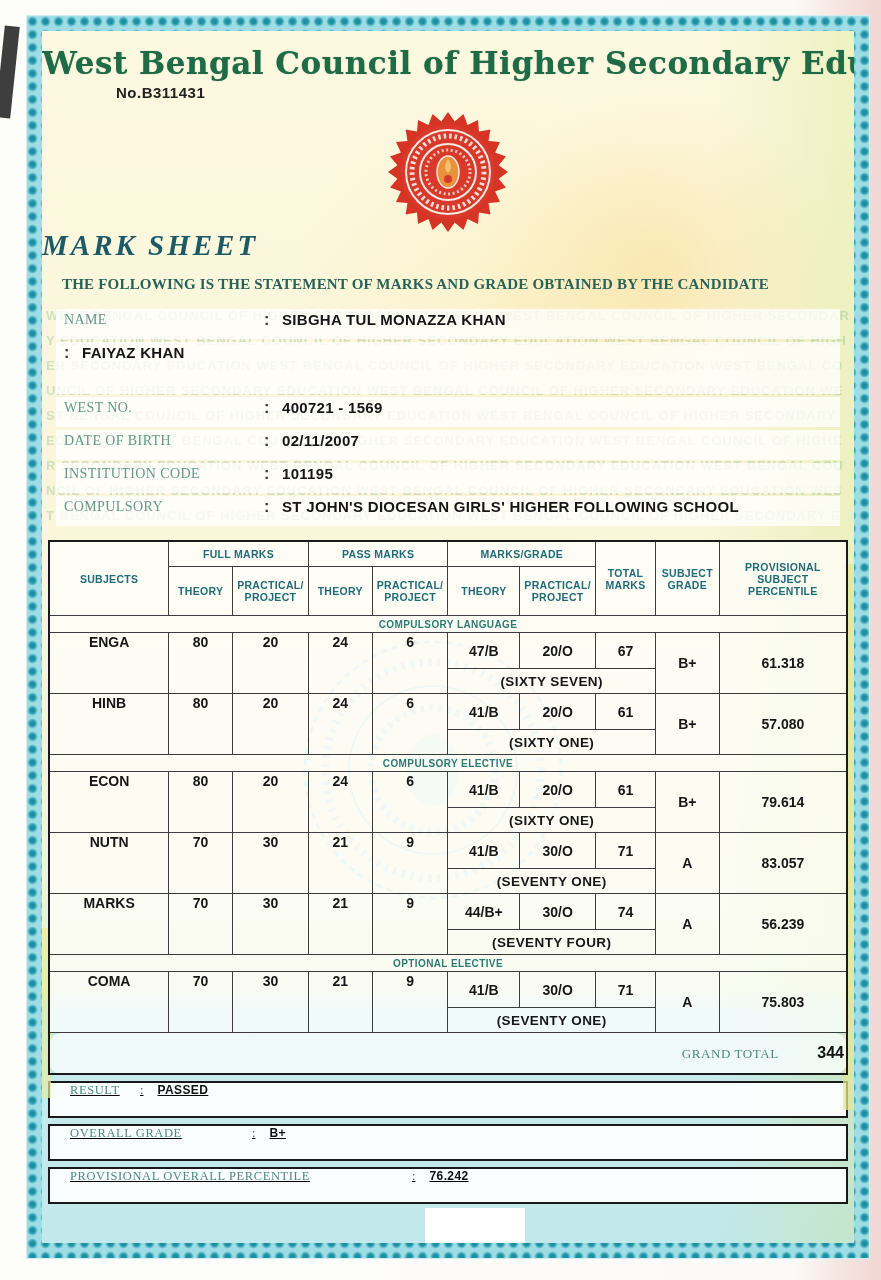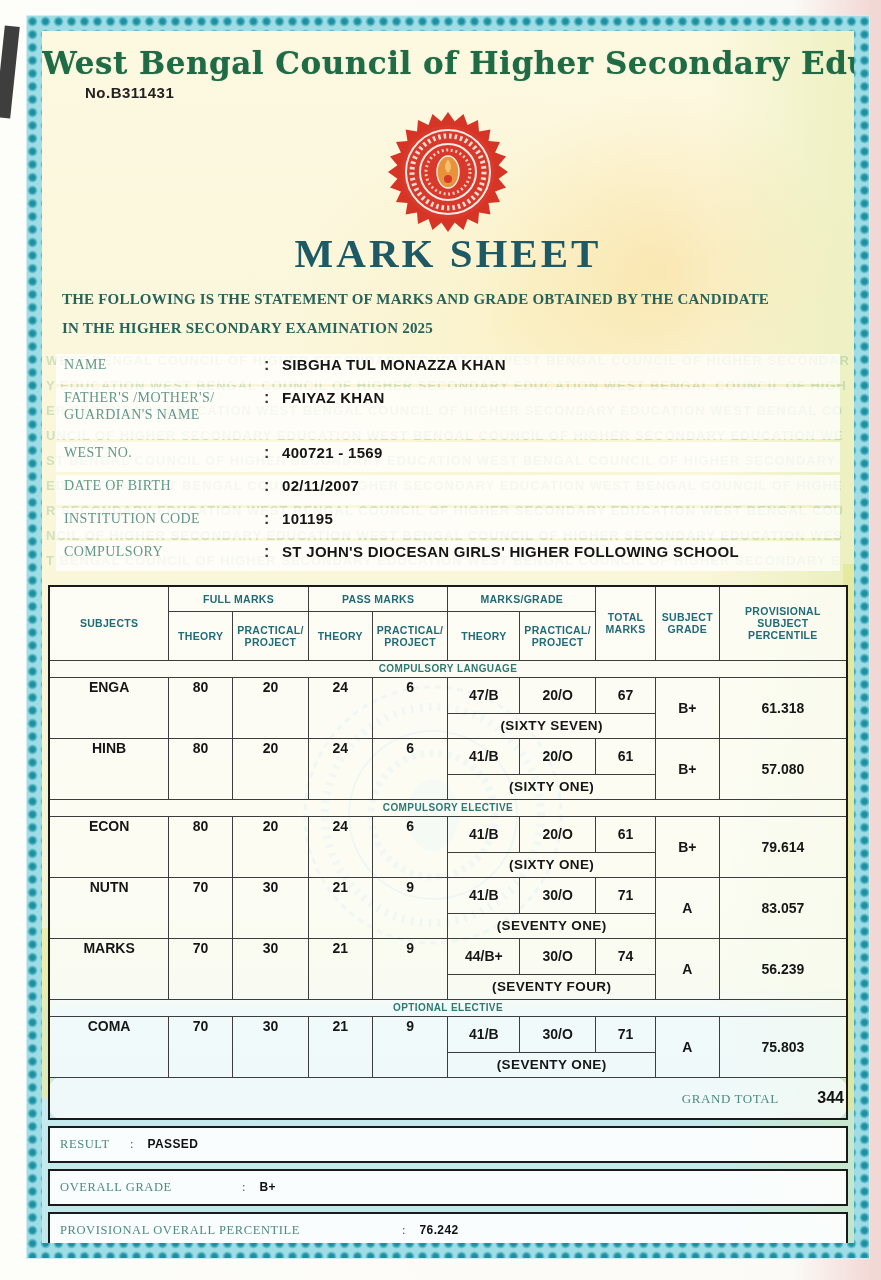--- a/index.html
+++ b/index.html
@@ -28,28 +28,28 @@
   }
   .edge-strip-right{position:absolute;right:0;top:44%;bottom:11%;width:11px;background:#e3e794;opacity:.75;}
   .edge-strip-left{position:absolute;left:0;top:74%;bottom:12%;width:9px;background:#e8eb9e;opacity:.7;}
 
   .council-title{
     margin-top:14px;text-align:center;
     font-family:"DejaVu Serif",serif;font-weight:700;font-size:31px;
     color:#1e6b46;letter-spacing:.5px;text-shadow:0 0 1px rgba(30,107,70,.5);
     white-space:nowrap;
   }
-  .serial-no{margin:3px 0 0 43px;font-weight:bold;font-size:15px;color:#222;letter-spacing:.5px;}
+  .serial-no{margin:3px 0 0 74px;font-weight:bold;font-size:15px;color:#222;letter-spacing:.5px;}
 
   .seal{position:absolute;left:50%;top:78px;transform:translateX(-50%);width:124px;height:124px;}
 
   .doc-title{
-    margin-top:128px;text-align:center;
-    font-family:"Liberation Serif",serif;font-weight:700;font-size:41px;
-    color:#1d5a66;letter-spacing:3px;
+    margin-top:128px;text-align:left;
+    font-family:"Liberation Serif",serif;font-weight:700;font-size:29px;
+    color:#1d5a66;letter-spacing:3px;font-style:italic;
   }
   .statement{margin-top:8px;padding:0 20px;}
   .statement div{
     font-family:"Liberation Serif",serif;font-weight:700;font-size:15px;
     color:#26635a;letter-spacing:.2px;line-height:1.95;
   }
 
   .fields{position:relative;margin-top:10px;padding:0 14px;}
   .wm-text{
     position:absolute;inset:-6px 4px -6px 4px;overflow:hidden;z-index:0;
@@ -90,21 +90,21 @@
   tr.r-num td{height:33px;font-weight:700;font-size:14px;color:#161616;}
   tr.r-words td{height:22px;font-weight:700;font-size:13.5px;color:#161616;letter-spacing:.4px;}
   td.vtop{vertical-align:top;padding-top:9px;}
   td.vmid{vertical-align:middle;}
   tr.grand td{height:38px;text-align:right;vertical-align:middle;border-radius:13px;}
   .grand-label{font-family:"Liberation Serif",serif;font-size:13px;color:#4d8b80;letter-spacing:.6px;margin-left:8px;}
   .grand-value{font-weight:700;font-size:16px;color:#111;margin-left:34px;}
 
   .sum-box{
     margin:6px 6px 0 6px;border:2px solid #1a1a1a;background:rgba(255,255,255,.9);
-    height:33px;display:flex;align-items:center;padding:0 10px;
+    height:33px;display:flex;padding:0 20px;text-decoration:underline;
   }
   .sum-label{
     font-family:"Liberation Serif",serif;font-size:12.5px;color:#4d8b80;letter-spacing:.6px;
     display:inline-block;
   }
   .w1{width:70px;} .w2{width:182px;} .w3{width:342px;}
   .sum-colon{color:#555;margin-right:14px;font-family:"Liberation Serif",serif;font-size:12.5px;}
   .sum-value{font-weight:700;font-size:12px;color:#111;letter-spacing:.4px;}
 
   .bottom{position:relative;height:150px;margin-top:4px;}
@@ -132,37 +132,32 @@
       <circle cx="62" cy="63" r="22" fill="none" stroke="#f0c9b8" stroke-width="3" stroke-dasharray="2,2.6"></circle>
       <ellipse cx="62" cy="63" rx="11" ry="16" fill="#e8923c" stroke="#fbe9e2" stroke-width="1.5"></ellipse>
       <path d="M62 50 C58 56 58 60 62 64 C66 60 66 56 62 50 Z" fill="#f4c06a"></path>
       <circle cx="62" cy="70" r="4" fill="#d8392b"></circle>
     </svg>
 
     <div class="doc-title">MARK SHEET</div>
 
     <div class="statement">
       <div>THE FOLLOWING IS THE STATEMENT OF MARKS AND GRADE OBTAINED BY THE CANDIDATE</div>
-      <div>IN THE HIGHER SECONDARY EXAMINATION 2025</div>
     </div>
 
     <div class="fields">
       <div class="wm-text">WEST BENGAL COUNCIL OF HIGHER SECONDARY EDUCATION  WEST BENGAL COUNCIL OF HIGHER SECONDARY EDUCATION  WEST BENGAL COUNCIL OF HIGHER SECONDARY EDUCATION  WEST BENGAL COUNCIL OF HIGHER SECONDARY EDUCATION  WEST BENGAL COUNCIL OF HIGHER SECONDARY EDUCATION  WEST BENGAL COUNCIL OF HIGHER SECONDARY EDUCATION  WEST BENGAL COUNCIL OF HIGHER SECONDARY EDUCATION  WEST BENGAL COUNCIL OF HIGHER SECONDARY EDUCATION  WEST BENGAL COUNCIL OF HIGHER SECONDARY EDUCATION  WEST BENGAL COUNCIL OF HIGHER SECONDARY EDUCATION  WEST BENGAL COUNCIL OF HIGHER SECONDARY EDUCATION  WEST BENGAL COUNCIL OF HIGHER SECONDARY EDUCATION  WEST BENGAL COUNCIL OF HIGHER SECONDARY EDUCATION  WEST BENGAL COUNCIL OF HIGHER SECONDARY EDUCATION  WEST BENGAL COUNCIL OF HIGHER SECONDARY EDUCATION  WEST BENGAL COUNCIL OF HIGHER SECONDARY EDUCATION  WEST BENGAL COUNCIL OF HIGHER SECONDARY EDUCATION  WEST BENGAL COUNCIL OF HIGHER SECONDARY EDUCATION  WEST BENGAL COUNCIL OF HIGHER SECONDARY EDUCATION  WEST BENGAL COUNCIL OF HIGHER SECONDARY EDUCATION  WEST BENGAL COUNCIL OF HIGHER SECONDARY EDUCATION  WEST BENGAL COUNCIL OF HIGHER SECONDARY EDUCATION  WEST BENGAL COUNCIL OF HIGHER SECONDARY EDUCATION  WEST BENGAL COUNCIL OF HIGHER SECONDARY EDUCATION  WEST BENGAL COUNCIL OF HIGHER SECONDARY EDUCATION  WEST BENGAL COUNCIL OF HIGHER SECONDARY EDUCATION  WEST BENGAL COUNCIL OF HIGHER SECONDARY EDUCATION  WEST BENGAL COUNCIL OF HIGHER SECONDARY EDUCATION  WEST BENGAL COUNCIL OF HIGHER SECONDARY EDUCATION  WEST BENGAL COUNCIL OF HIGHER SECONDARY EDUCATION  WEST BENGAL COUNCIL OF HIGHER SECONDARY EDUCATION  WEST BENGAL COUNCIL OF HIGHER SECONDARY EDUCATION  WEST BENGAL COUNCIL OF HIGHER SECONDARY EDUCATION  WEST BENGAL COUNCIL OF HIGHER SECONDARY EDUCATION  WEST BENGAL COUNCIL OF HIGHER SECONDARY EDUCATION  WEST BENGAL COUNCIL OF HIGHER SECONDARY EDUCATION  WEST BENGAL COUNCIL OF HIGHER SECONDARY EDUCATION  WEST BENGAL COUNCIL OF HIGHER SECONDARY EDUCATION  WEST BENGAL COUNCIL OF HIGHER SECONDARY EDUCATION  WEST BENGAL COUNCIL OF HIGHER SECONDARY EDUCATION  WEST BENGAL COUNCIL OF HIGHER SECONDARY EDUCATION  WEST BENGAL COUNCIL OF HIGHER SECONDARY EDUCATION  WEST BENGAL COUNCIL OF HIGHER SECONDARY EDUCATION  WEST BENGAL COUNCIL OF HIGHER SECONDARY EDUCATION  WEST BENGAL COUNCIL OF HIGHER SECONDARY EDUCATION  WEST BENGAL COUNCIL OF HIGHER SECONDARY EDUCATION  WEST BENGAL COUNCIL OF HIGHER SECONDARY EDUCATION  WEST BENGAL COUNCIL OF HIGHER SECONDARY EDUCATION  WEST BENGAL COUNCIL OF HIGHER SECONDARY EDUCATION  WEST BENGAL COUNCIL OF HIGHER SECONDARY EDUCATION  WEST BENGAL COUNCIL OF HIGHER SECONDARY EDUCATION  WEST BENGAL COUNCIL OF HIGHER SECONDARY EDUCATION  WEST BENGAL COUNCIL OF HIGHER SECONDARY EDUCATION  WEST BENGAL COUNCIL OF HIGHER SECONDARY EDUCATION  WEST BENGAL COUNCIL OF HIGHER SECONDARY EDUCATION  WEST BENGAL COUNCIL OF HIGHER SECONDARY EDUCATION  WEST BENGAL COUNCIL OF HIGHER SECONDARY EDUCATION  WEST BENGAL COUNCIL OF HIGHER SECONDARY EDUCATION  WEST BENGAL COUNCIL OF HIGHER SECONDARY EDUCATION  WEST BENGAL COUNCIL OF HIGHER SECONDARY EDUCATION  </div>
 
       <div class="field-row">
         <span class="field-label">NAME</span>
         <span class="field-colon">:</span>
         <span class="field-value">SIBGHA TUL MONAZZA KHAN</span>
       </div>
 
       <div class="field-row row-tall">
-        <span class="field-label">
-          <span>FATHER'S /MOTHER'S/</span><br>
-          <span>GUARDIAN'S NAME</span>
-        </span>
         <span class="field-colon">:</span>
         <span class="field-value">FAIYAZ KHAN</span>
       </div>
 
       <div class="field-row">
         <span class="field-label">WEST NO.</span>
         <span class="field-colon">:</span>
         <span class="field-value">400721 - 1569</span>
       </div>
 

